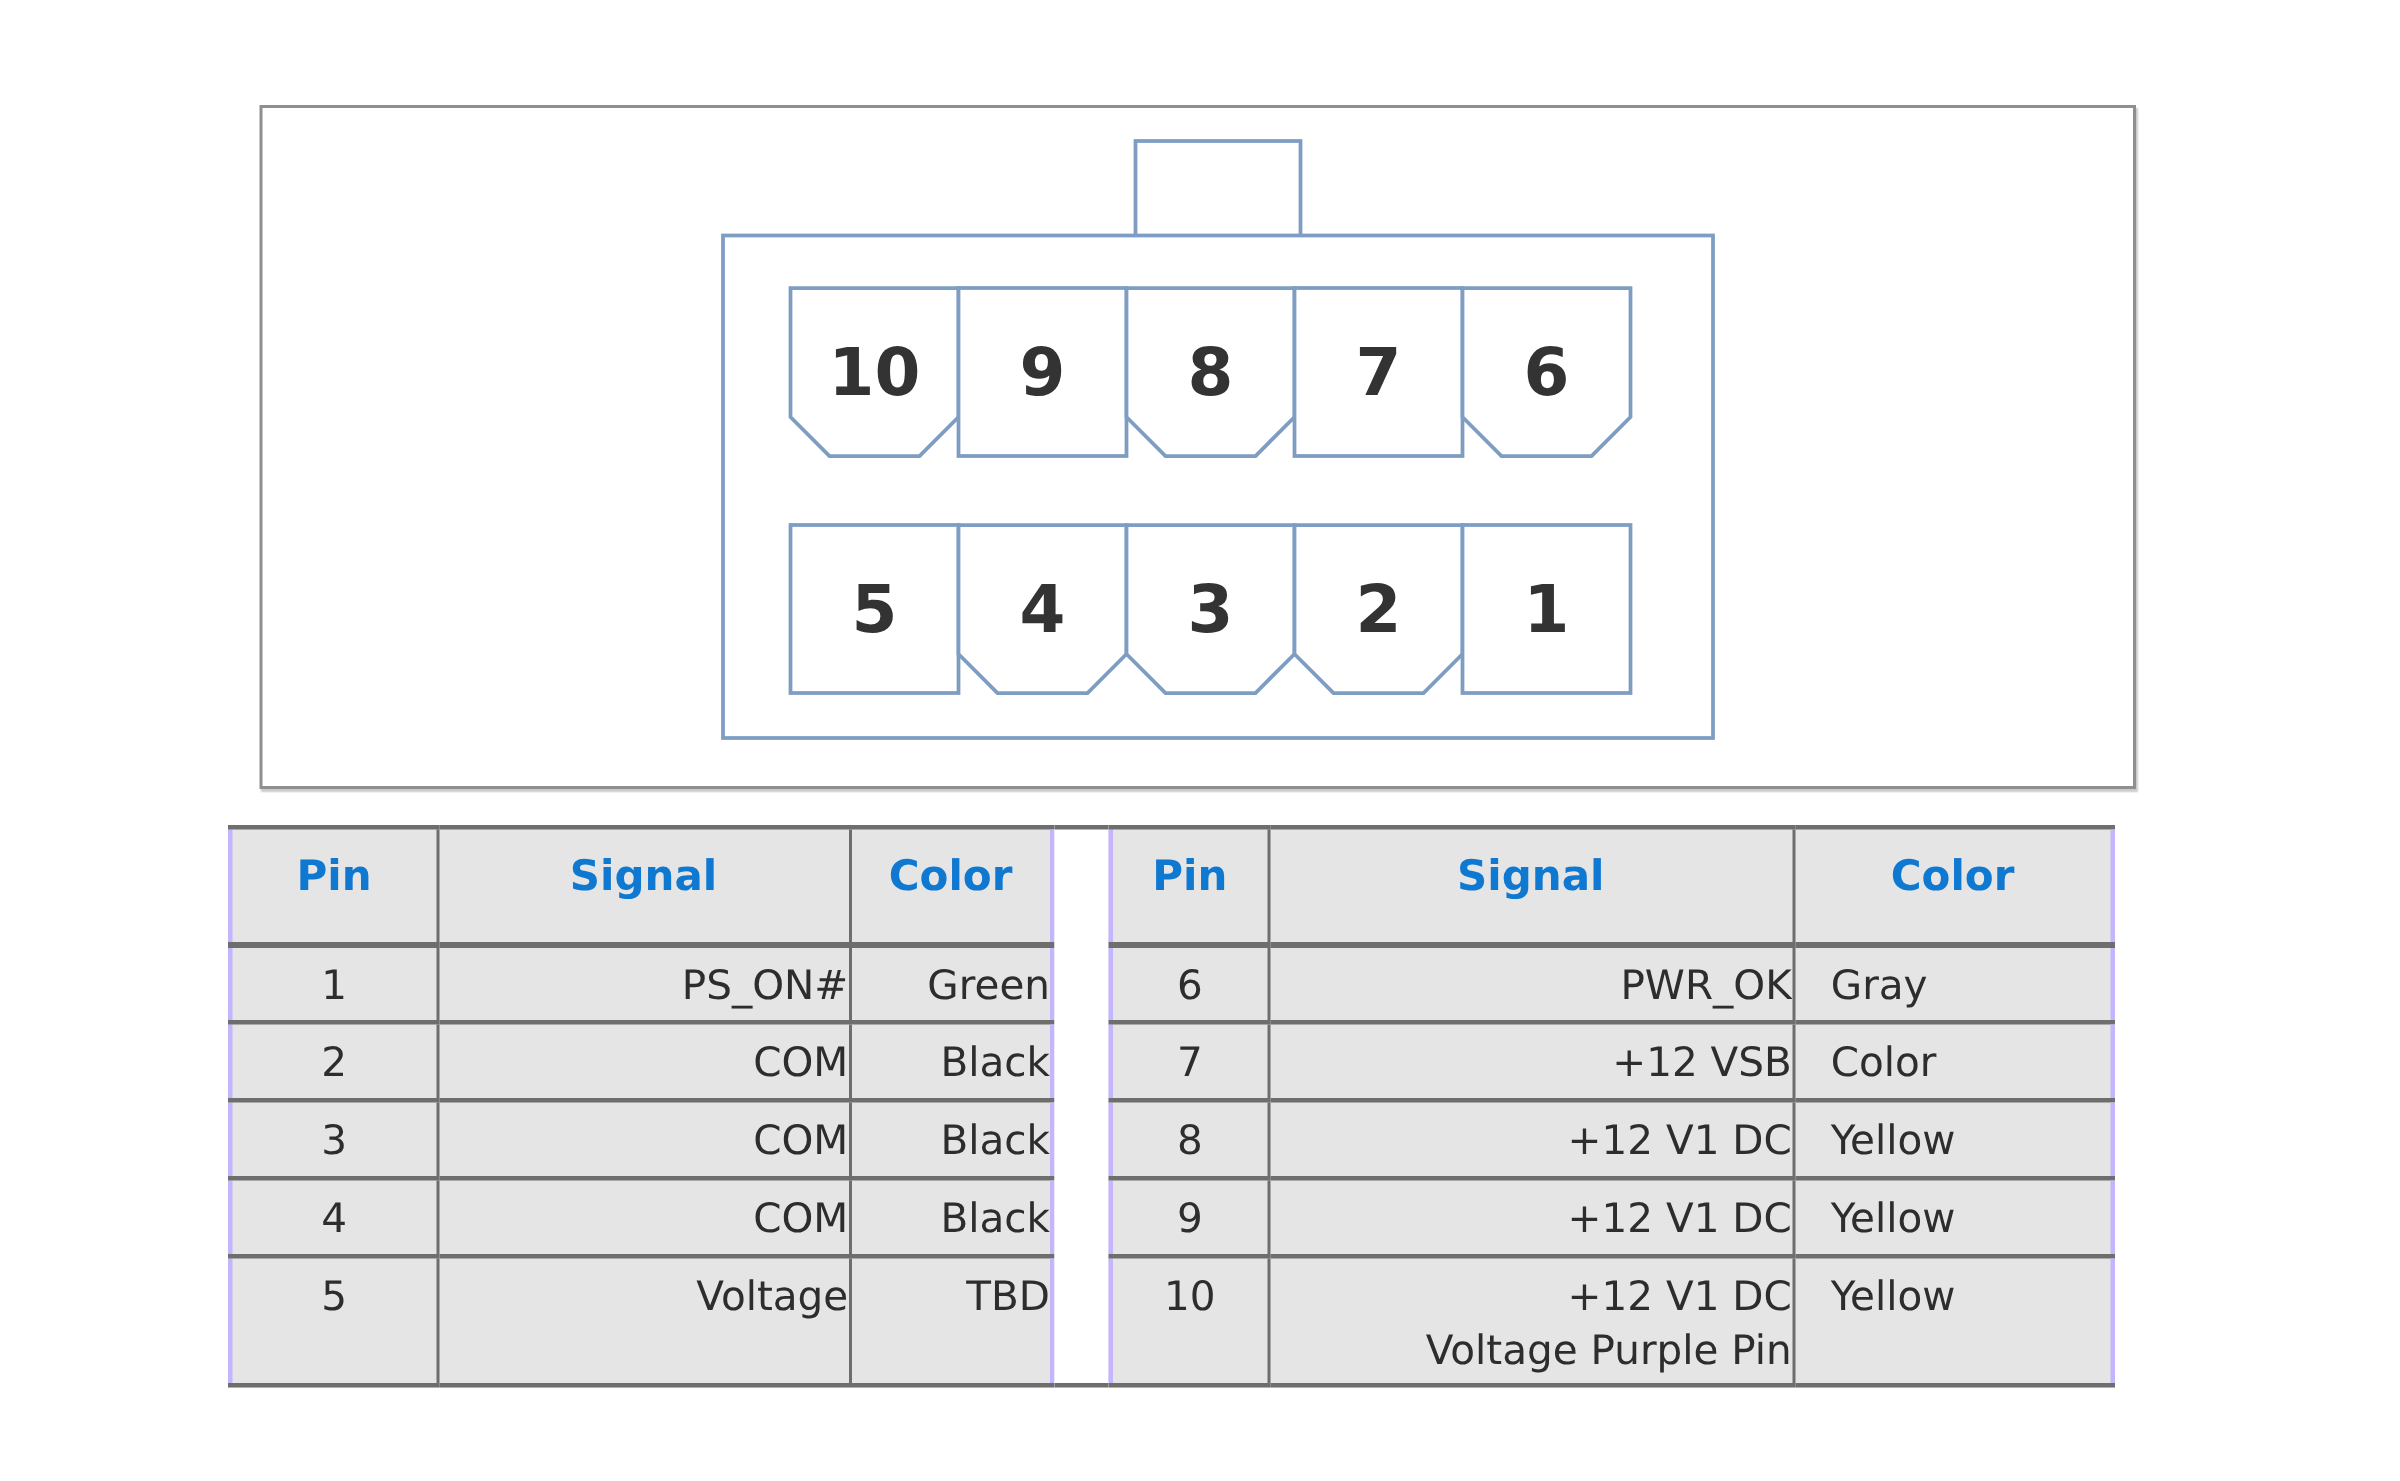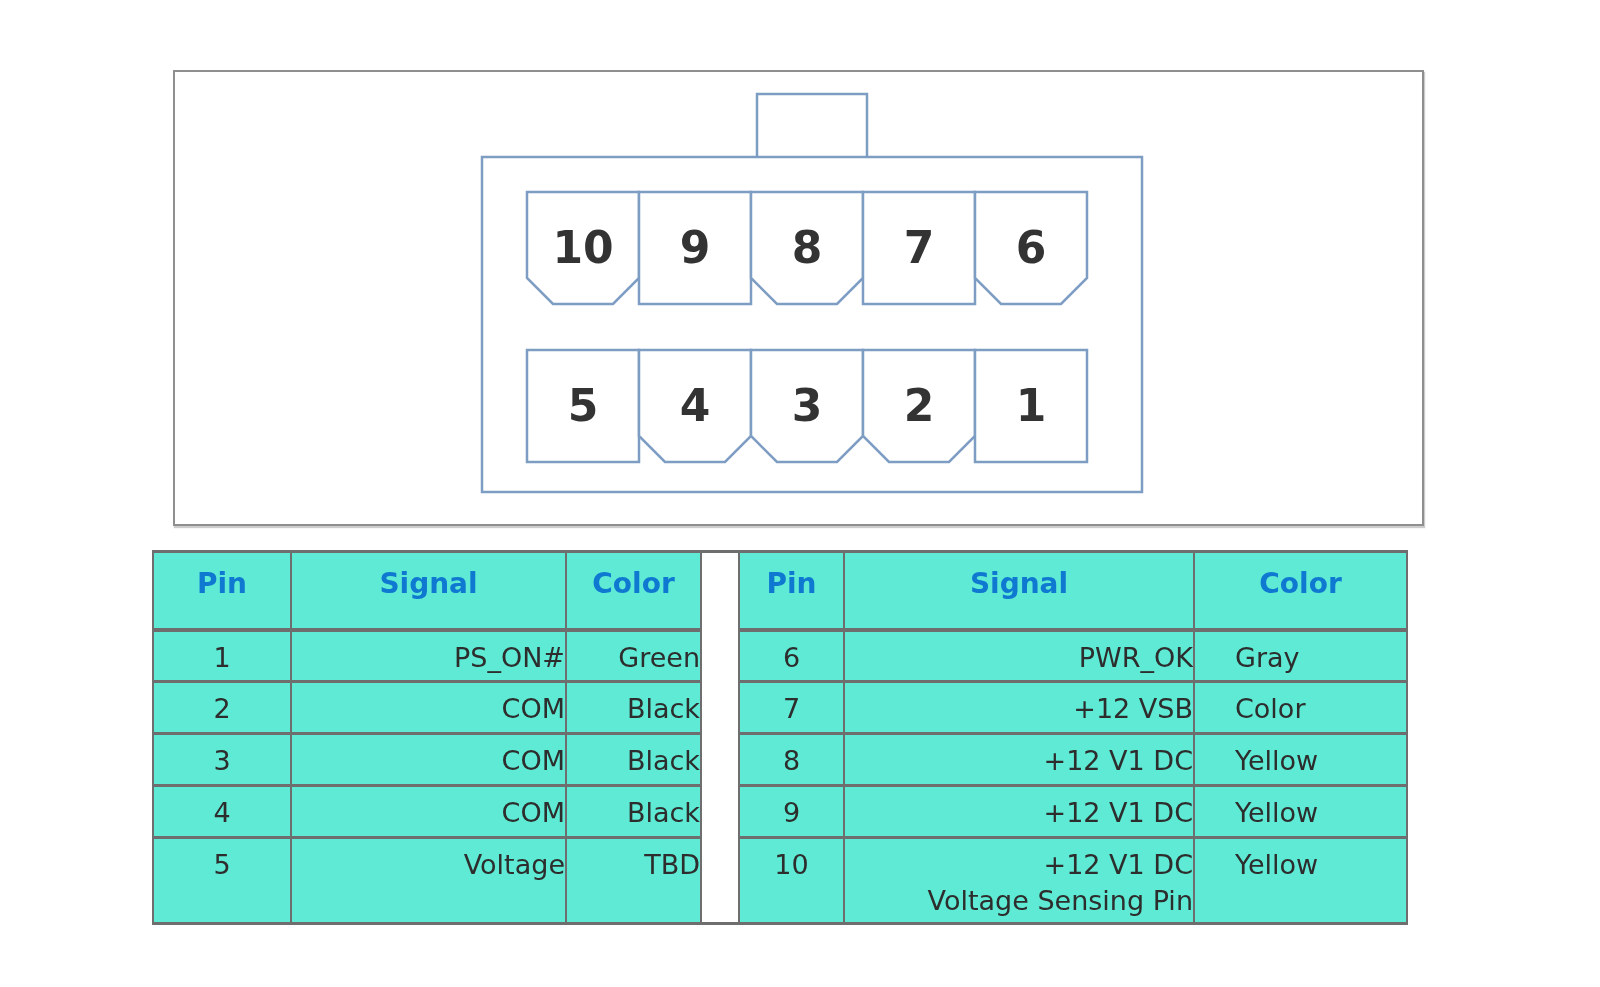--- a/index.html
+++ b/index.html
@@ -31,22 +31,22 @@
   
   .tables {
     position: absolute;
     left: 152px; top: 550px;
     display: flex;
     align-items: stretch;
   }
   table.pin-table {
     border-collapse: collapse;
     table-layout: fixed;
-    background: #5eead4;
-    border: 1px solid #c4b5fd;
+    background: #e5e5e5;
+    border: 3px solid #c4b5fd;
   }
   table.pin-table th, table.pin-table td {
     border-left: 2px solid #6e6e6e;
     border-right: 2px solid #6e6e6e;
     border-top: 3px solid #6e6e6e;
     border-bottom: 3px solid #6e6e6e;
     vertical-align: top;
     color: #2d2d2d;
     font-size: 27px;
     line-height: 36px;
@@ -59,21 +59,21 @@
   table.pin-table tbody tr:first-child td { border-top-width: 4px; }
   table.pin-table th {
     font-weight: bold;
     font-size: 28px;
     text-align: center;
     padding-top: 13px;
   }
   td.c-pin  { text-align: center; }
   td.c-signal { text-align: right; padding-left: 22px; }
   .tbl-left  td.c-color { text-align: right; }
-  .tbl-right td.c-color { text-align: left; padding-left: 40px; }
+  .tbl-right td.c-color { text-align: left; padding-left: 24px; }
 
   .table-gap {
     width: 36px;
     background: #ffffff;
     border-top: 3px solid #6e6e6e;
     border-bottom: 3px solid #6e6e6e;
   }
 </style>
 </head>
 <body>
@@ -202,21 +202,21 @@
             <td class="c-pin">9</td>
             <td class="c-signal">
               <div>+12 V1 DC</div>
             </td>
             <td class="c-color">Yellow</td>
           </tr>
           <tr>
             <td class="c-pin">10</td>
             <td class="c-signal">
               <div>+12 V1 DC</div>
-              <div>Voltage Sensing Pin</div>
+              <div>Voltage Purple Pin</div>
             </td>
             <td class="c-color">Yellow</td>
           </tr>
         </tbody>
     </table>
 
   </div>
 </div>
 
 </body></html>

